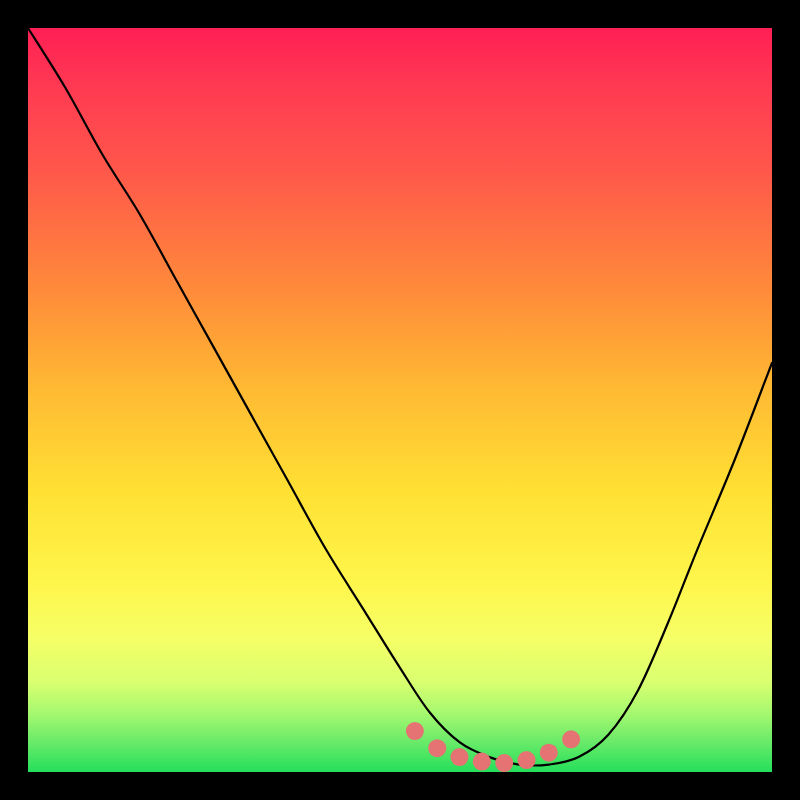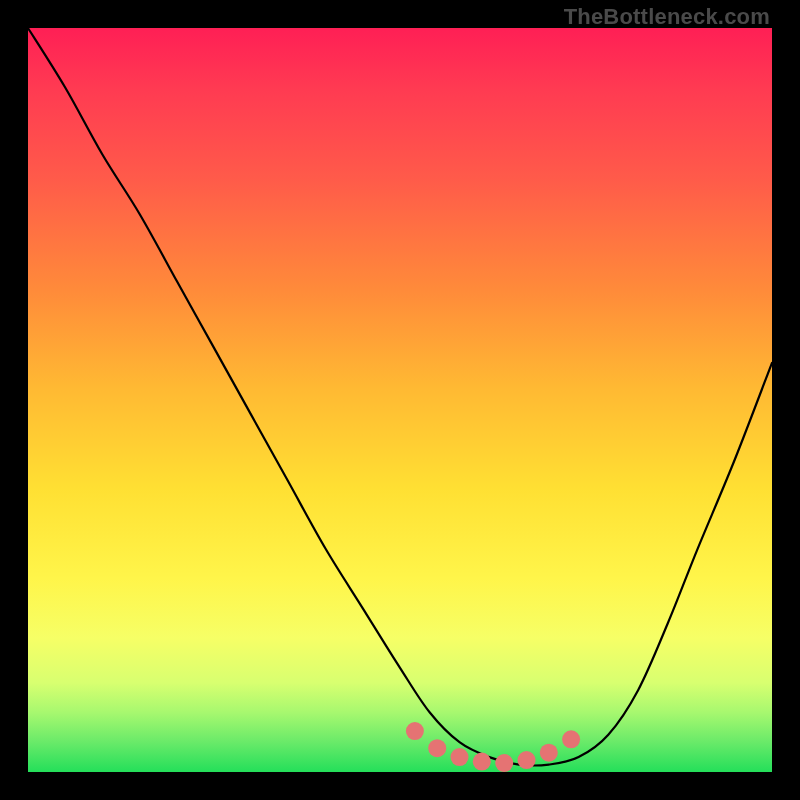--- a/index.html
+++ b/index.html
@@ -66,21 +66,20 @@
   }
   .marker {
     fill: #e57373; 
   }
 </style>
 </head>
 <body>
 
 <div class="frame">
 
-  <div class="watermark">TheBottleneck.com</div>
 
   <div class="plot-area">
     <svg class="curve" viewBox="0 0 744 744" preserveAspectRatio="none">
       <path id="curve-path" class="curve-path" d="M 0.0 0.0 C 6.2 9.9, 24.8 38.4, 37.2 59.5 C 49.6 80.6, 62.0 105.4, 74.4 126.5 C 86.8 147.6, 99.2 164.9, 111.6 186.0 C 124.0 207.1, 136.4 230.6, 148.8 253.0 C 161.2 275.3, 173.6 297.6, 186.0 319.9 C 198.4 342.2, 210.8 364.6, 223.2 386.9 C 235.6 409.2, 248.0 431.5, 260.4 453.8 C 272.8 476.2, 285.2 499.7, 297.6 520.8 C 310.0 541.9, 322.4 560.5, 334.8 580.3 C 347.2 600.2, 360.8 622.5, 372.0 639.8 C 383.2 657.2, 391.8 672.1, 401.8 684.5 C 411.7 696.9, 421.6 706.8, 431.5 714.2 C 441.4 721.7, 451.4 725.4, 461.3 729.1 C 471.2 732.8, 481.1 735.3, 491.0 736.6 C 501.0 737.8, 510.9 737.8, 520.8 736.6 C 530.7 735.3, 540.6 734.1, 550.6 729.1 C 560.5 724.2, 570.4 718.0, 580.3 706.8 C 590.2 695.6, 600.2 680.8, 610.1 662.2 C 620.0 643.6, 629.9 618.8, 639.8 595.2 C 649.8 571.6, 658.4 548.1, 669.6 520.8 C 680.8 493.5, 694.4 462.5, 706.8 431.5 C 719.2 400.5, 737.8 350.9, 744.0 334.8"></path>
       <g id="markers">
           <circle cx="386.9" cy="703.1" r="9" class="marker"></circle>
           <circle cx="409.2" cy="720.2" r="9" class="marker"></circle>
           <circle cx="431.5" cy="729.1" r="9" class="marker"></circle>
           <circle cx="453.8" cy="733.6" r="9" class="marker"></circle>
           <circle cx="476.2" cy="735.1" r="9" class="marker"></circle>

